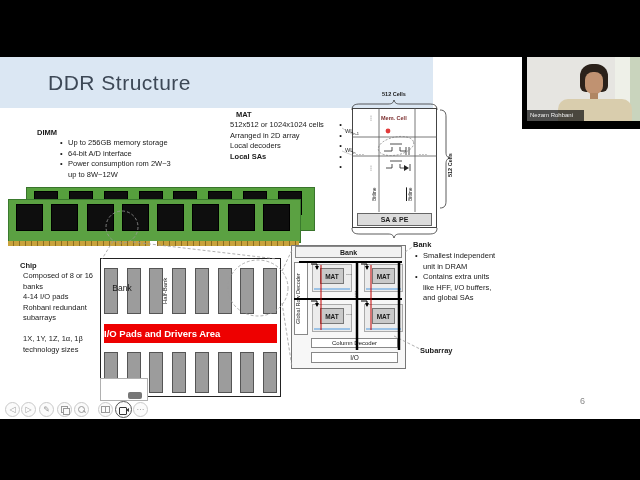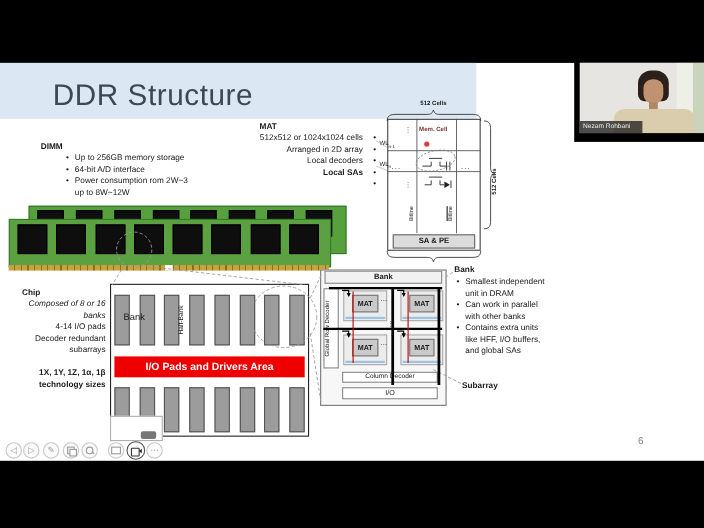--- a/index.html
+++ b/index.html
@@ -1,29 +1,29 @@
 <!DOCTYPE html>
 <html><head>
 <meta charset="utf-8">
 <style>
   html,body{margin:0;padding:0;background:#000;}
   #screen{position:relative;width:640px;height:480px;background:#000;overflow:hidden;
     font-family:"Liberation Sans",sans-serif;color:#1a1a1a;}
   .abs{position:absolute;}
   #slide{position:absolute;left:0;top:57px;width:640px;height:362px;background:#fff;}
   #titleband{position:absolute;left:0;top:0;width:433px;height:51px;background:#dbe7f3;}
-  #title{position:absolute;left:48px;top:14px;font-size:27px;color:#3d4856;letter-spacing:0.5px;}
+  #title{position:absolute;left:48px;top:14px;font-size:21px;color:#3d4856;letter-spacing:0.5px;}
   .h{font-weight:bold;font-size:7.5px;}
   .blist{font-size:7.5px;line-height:10.5px;}
   .brow{display:flex;}
   .brow .dot{width:8px;flex:none;}
   .brow .dot::before{content:"•";}
   .brow-l .txt{flex:1;}
   .brow-r{justify-content:flex-end;}
-  .brow-r .txt{text-align:right;}
+  .brow-r .txt{}
   .brow-r .dot{text-align:right;margin-left:4px;}
   .vtext{writing-mode:vertical-rl;transform:rotate(180deg);text-align:center;}
   
   .bgrow{position:absolute;display:flex;justify-content:space-between;}
   .bgroup{width:37px;height:100%;display:flex;justify-content:space-between;}
   .bbar{width:14px;height:100%;background:#9c9c9c;border:0.5px solid #555;box-sizing:border-box;}
   
   .chiprow{position:absolute;display:flex;justify-content:space-between;}
   .dchip{background:#0e0e0e;border:0.5px solid #000;box-sizing:border-box;}
   
@@ -90,36 +90,36 @@
         <div class="dchip" style="width:27px;height:27px;"></div>
           <div class="dchip" style="width:27px;height:27px;"></div>
       </div>
       <div class="abs" style="left:8px;top:184px;width:291px;height:5px;background:repeating-linear-gradient(90deg,#c8a23c 0 5px,#8a6d20 5px 6px);"></div>
       <div class="abs" style="left:150px;top:184px;width:7px;height:5px;background:#fff;"></div>
     </div>
 
     <div class="abs h" style="left:20px;top:204px;">Chip</div>
     <div class="abs blist" style="left:20px;top:214px;width:88px;">
       <div class="brow brow-r">
-          <span class="txt" style="width:73px;font-style:italic;">Composed of 8 or 16 banks</span>
+          <span class="txt" style="width:73px;">Composed of 8 or 16 banks</span>
           <span class="dot"></span>
         </div>
       <div class="brow brow-r">
           <span class="txt" style="width:73px;">4-14 I/O pads</span>
           <span class="dot"></span>
         </div>
       <div class="brow brow-r">
-          <span class="txt" style="width:73px;">Decoder redundant subarrays</span>
-          <span class="dot"></span>
-        </div>
-      <div class="brow brow-r">
-          <span class="dot"></span>
-        </div>
-      <div class="brow brow-r">
-          <span class="txt" style="width:73px;font-weight:bold;">1X, 1Y, 1Z, 1α, 1β technology sizes</span>
+          <span class="txt" style="width:73px;">Rohbani redundant subarrays</span>
+          <span class="dot"></span>
+        </div>
+      <div class="brow brow-r">
+          <span class="dot"></span>
+        </div>
+      <div class="brow brow-r">
+          <span class="txt" style="width:73px;">1X, 1Y, 1Z, 1α, 1β technology sizes</span>
           <span class="dot"></span>
         </div>
     </div>
 
     <div>
       <div class="abs" style="left:100px;top:201px;width:181px;height:139px;background:#fff;border:1.5px solid #222;box-sizing:border-box;"></div>
       <div class="bgrow" style="left:104px;top:211px;width:173px;height:46px;">
         <div class="bgroup">
             <div class="bbar"></div>
             <div class="bbar"></div>
@@ -132,21 +132,21 @@
             <div class="bbar"></div>
             <div class="bbar"></div>
           </div>
         <div class="bgroup">
             <div class="bbar"></div>
             <div class="bbar"></div>
           </div>
       </div>
       <div class="abs" style="left:100px;top:226px;width:44px;text-align:center;font-size:8.5px;">Bank</div>
       <div class="abs vtext" style="left:162px;top:212px;width:13px;height:44px;font-size:6px;">Half-Bank</div>
-      <div class="abs" style="left:104px;top:267px;width:173px;height:19px;background:#ee0000;color:#fff;font-weight:bold;font-size:9.5px;line-height:19px;text-align:center;">
+      <div class="abs" style="left:104px;top:267px;width:173px;height:19px;background:#ee0000;color:#fff;font-weight:bold;font-size:9.5px;line-height:19px;text-align:left;">
         <span>I/O Pads and Drivers Area</span>
       </div>
       <div class="bgrow" style="left:104px;top:295px;width:173px;height:41px;">
         <div class="bgroup">
             <div class="bbar"></div>
             <div class="bbar"></div>
           </div>
         <div class="bgroup">
             <div class="bbar"></div>
             <div class="bbar"></div>
@@ -237,24 +237,20 @@
     </div>
 
     <div class="abs h" style="left:413px;top:183px;">Bank</div>
     <div class="abs blist" style="left:415px;top:194px;width:86px;">
       <div class="brow brow-l">
           <span class="dot"></span>
           <span class="txt" style="width:70px;">Smallest independent unit in DRAM</span>
         </div>
       <div class="brow brow-l">
           <span class="dot"></span>
-          <span class="txt" style="width:70px;">Can work in parallel with other banks</span>
-        </div>
-      <div class="brow brow-l">
-          <span class="dot"></span>
           <span class="txt" style="width:70px;">Contains extra units like HFF, I/O buffers, and global SAs</span>
         </div>
     </div>
     <div class="abs h" style="left:420px;top:289px;">Subarray</div>
 
     <div class="abs" style="left:580px;top:339px;font-size:9px;color:#888;">6</div>
 
     <svg width="640" height="362" viewBox="0 0 640 362">
       <defs>
         <marker id="ah" markerWidth="5" markerHeight="5" refX="3" refY="2" orient="auto">

